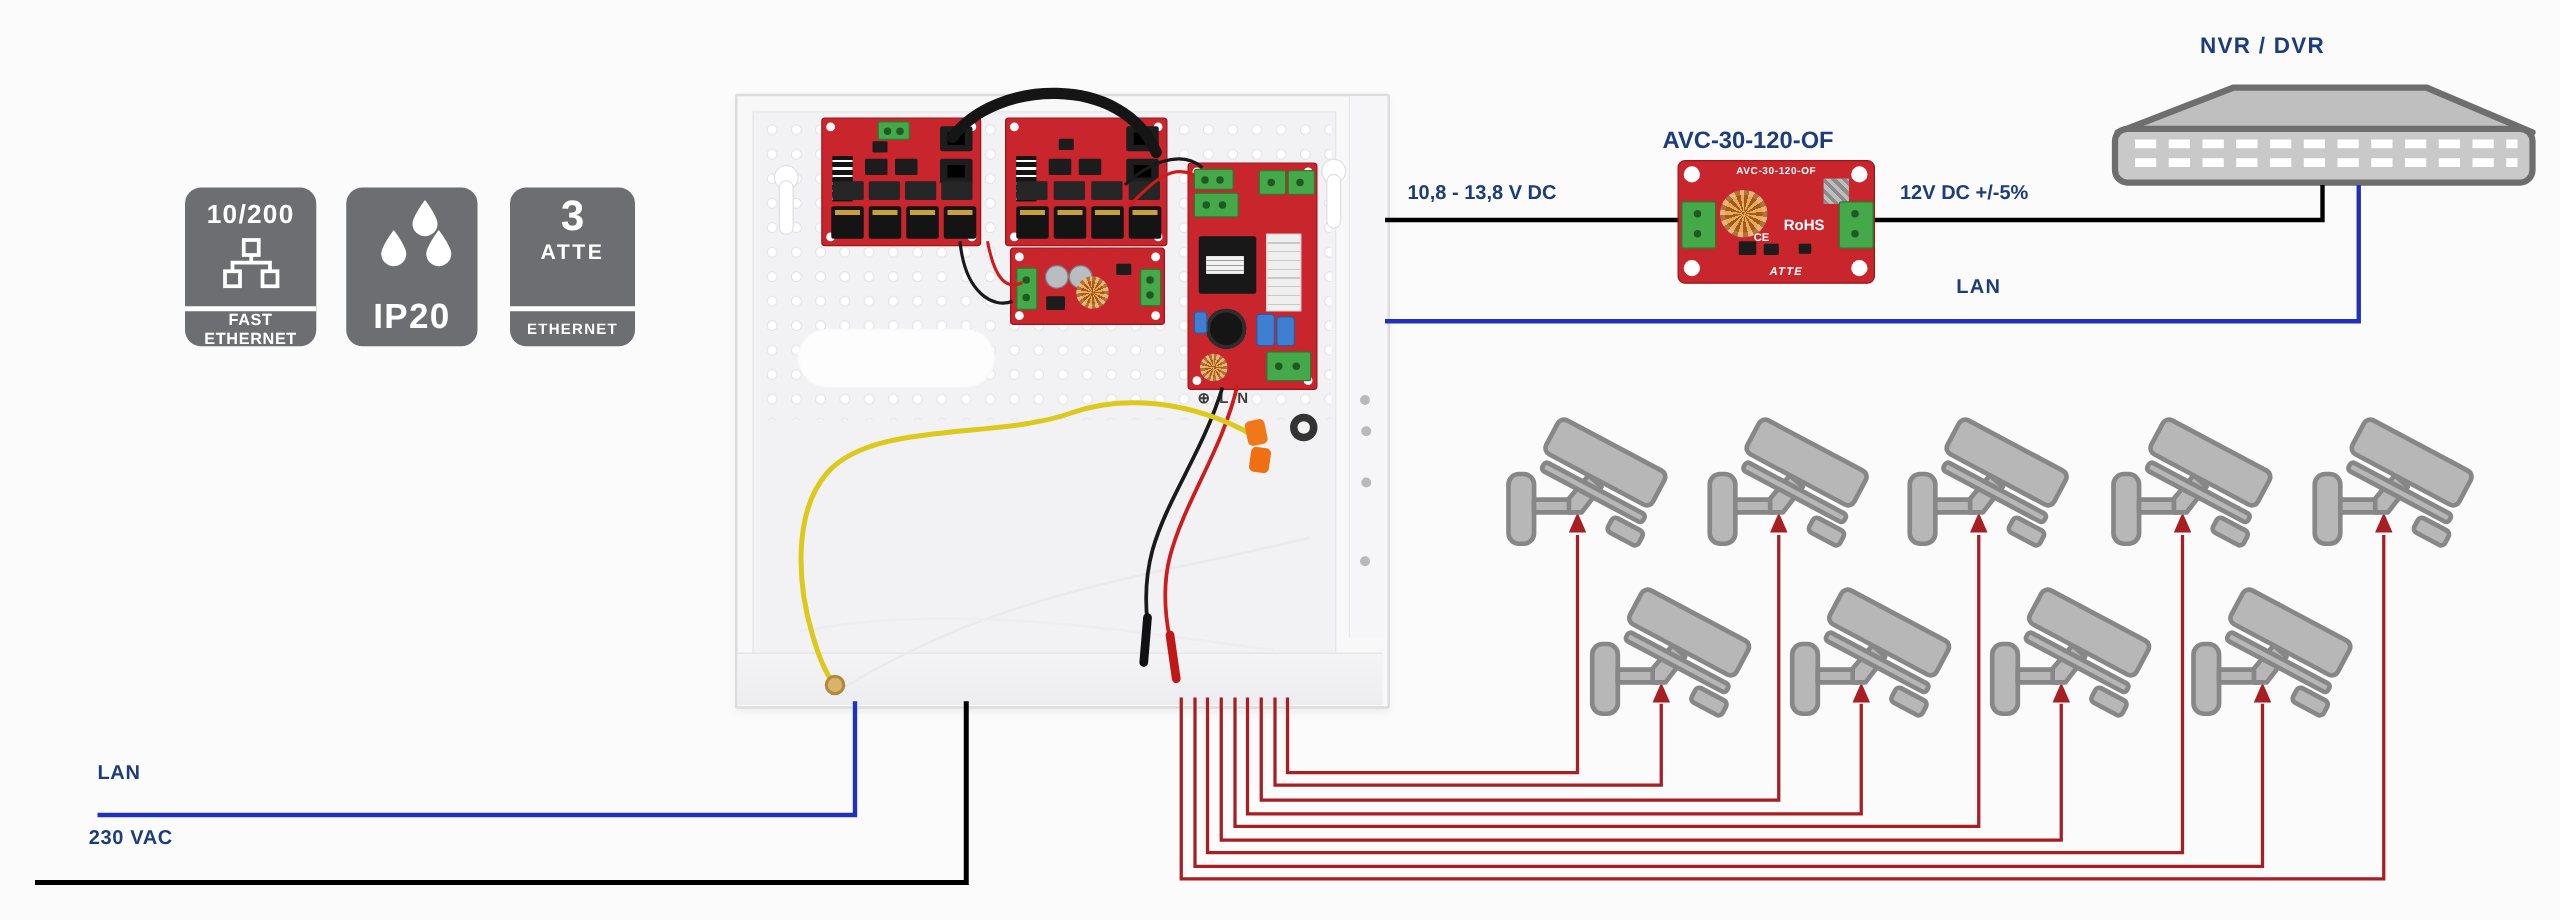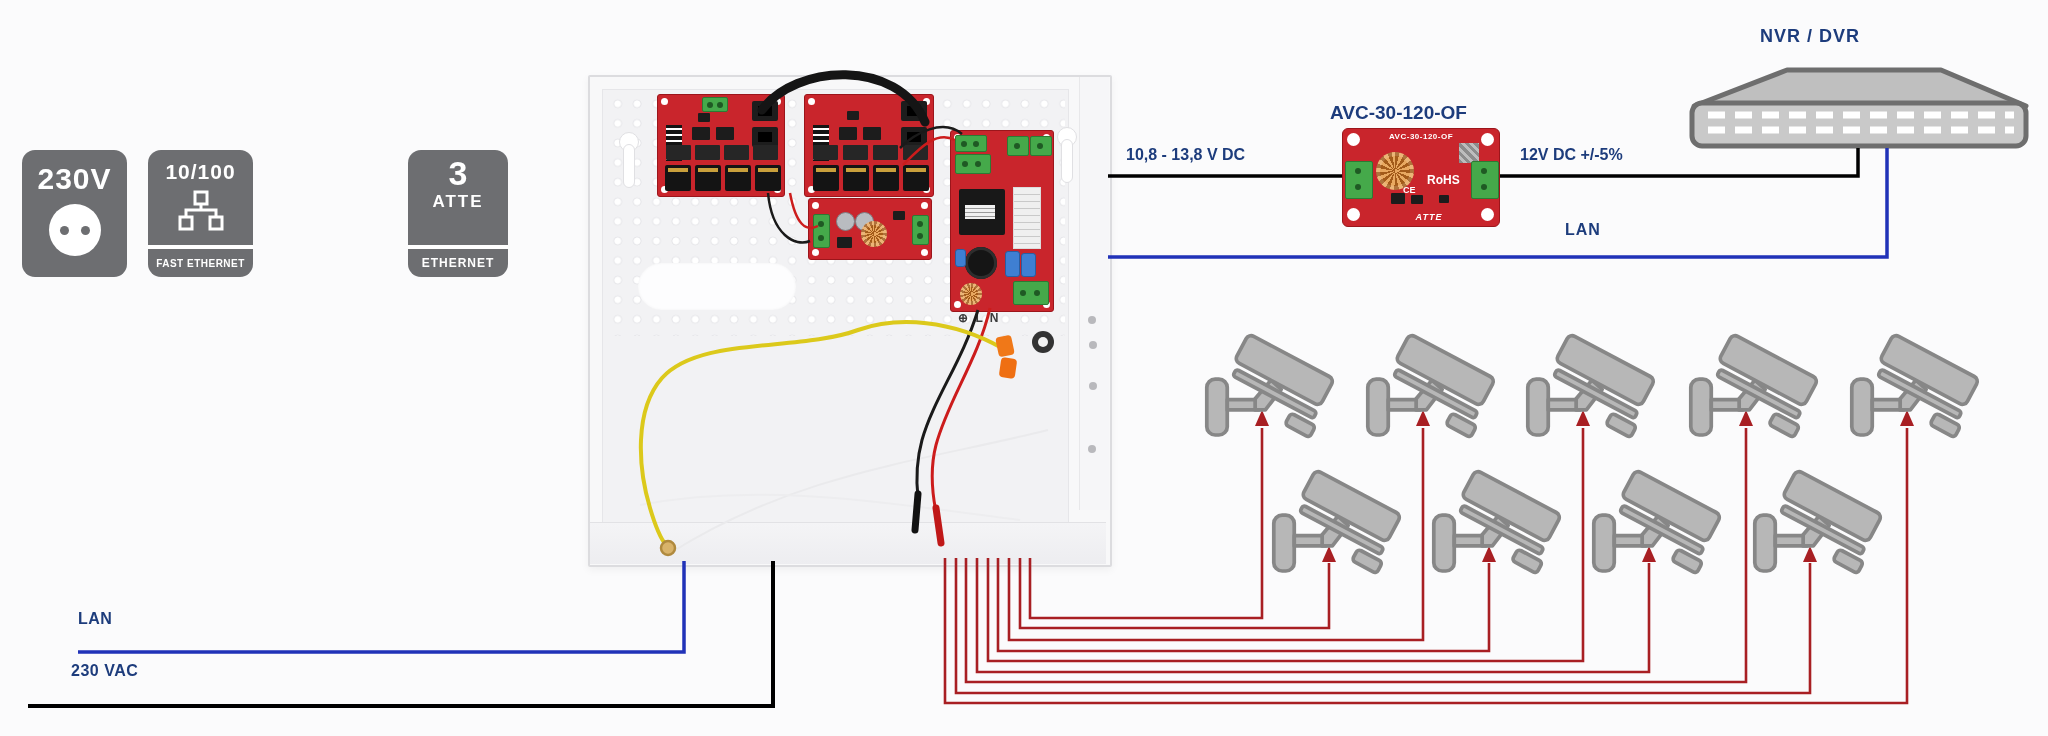--- a/index.html
+++ b/index.html
@@ -23,21 +23,21 @@
   .badge{position:absolute;top:150px;width:105px;height:127px;border-radius:13px;
     background:#6d6e71;color:#fff;text-align:center;overflow:hidden;}
   .badge .strip{position:absolute;left:0;right:0;bottom:0;height:28px;
     border-top:4px solid #fff;font-weight:bold;display:flex;align-items:center;justify-content:center;}
   .b1{left:22px;}  .b2{left:148px;}  .b3{left:277px;}  .b4{left:408px;width:100px;}
   .b1 .v{font-size:30px;font-weight:bold;margin-top:12px;letter-spacing:1px;}
   .socket{position:relative;width:52px;height:52px;margin:8px auto 0;background:#fff;border-radius:50%;}
   .socket .pin{position:absolute;top:22px;width:9px;height:9px;border-radius:50%;background:#6d6e71;}
   .socket .pin.p1{left:11px;} .socket .pin.p2{right:11px;}
   .b2 .v{font-size:21px;font-weight:bold;margin-top:10px;letter-spacing:1px;}
-  .b2 .strip{font-size:10px;letter-spacing:.5px;margin-top:44px;}
+  .b2 .strip{font-size:13px;letter-spacing:.5px;margin-top:44px;}
   .neticon{display:block;margin:6px auto 0;}
   .b3 .v{font-size:28px;font-weight:bold;position:absolute;bottom:8px;width:100%;letter-spacing:1px;}
   .dropsicon{display:block;margin:10px auto 0;}
   .b4 .num{font-size:34px;font-weight:bold;margin-top:6px;line-height:1;}
   .b4 .yr{font-size:17px;font-weight:bold;letter-spacing:2px;margin-top:2px;}
   .b4 .strip{font-size:12px;letter-spacing:1px;}
   
   .enclosure{position:absolute;left:588px;top:75px;width:520px;height:488px;
     background:#f8f8f9;border:2px solid #dcdcdf;border-radius:2px;
     box-shadow:0 3px 8px rgba(0,0,0,.05);}
@@ -98,41 +98,44 @@
   .avc .brand{position:absolute;left:16px;right:0;bottom:4px;text-align:center;color:#fff;font-size:9px;font-weight:bold;font-style:italic;letter-spacing:1px;}
   .avc .chip{position:absolute;background:#1c1c1c;border-radius:1px;}
   
   .overlay{position:absolute;left:0;top:0;z-index:5;}
 </style>
 </head>
 <body>
 
 <div class="canvas">
 
-  <div class="badge b1">
-    <div class="v">230V</div>
-    <div class="socket">
-      <span class="pin p1"></span>
-        <span class="pin p2"></span>
-    </div>
-  </div>
 
   <div class="badge b2">
-    <div class="v">10/100</div>
+    <div class="v">10/200</div>
     <svg class="neticon" width="48" height="42" viewBox="0 0 48 42">
       <g fill="none" stroke="#fff" stroke-width="3">
         <rect x="18" y="2" width="12" height="12"></rect>
         <rect x="3" y="27" width="12" height="12"></rect>
         <rect x="33" y="27" width="12" height="12"></rect>
         <path d="M24 14 V20 M9 27 V20 H39 V27"></path>
       </g>
     </svg>
     <div class="strip">FAST ETHERNET</div>
   </div>
 
+  <div class="badge b3">
+    <svg class="dropsicon" width="74" height="62" viewBox="0 0 74 62">
+      <g fill="#fff">
+        <path d="M47 0 C47 0 37 13 37 19 a10 10 0 0 0 20 0 C57 13 47 0 47 0 Z"></path>
+        <path d="M22 24 C22 24 12 37 12 43 a10 10 0 0 0 20 0 C32 37 22 24 22 24 Z"></path>
+        <path d="M58 24 C58 24 48 37 48 43 a10 10 0 0 0 20 0 C68 37 58 24 58 24 Z"></path>
+      </g>
+    </svg>
+    <div class="v">IP20</div>
+  </div>
 
   <div class="badge b4">
     <div class="num">3</div>
     <div class="yr">ATTE</div>
     <div class="strip">ETHERNET</div>
   </div>
 
   <div class="enclosure">
     <div class="backplate">
       <div class="dots"></div>

